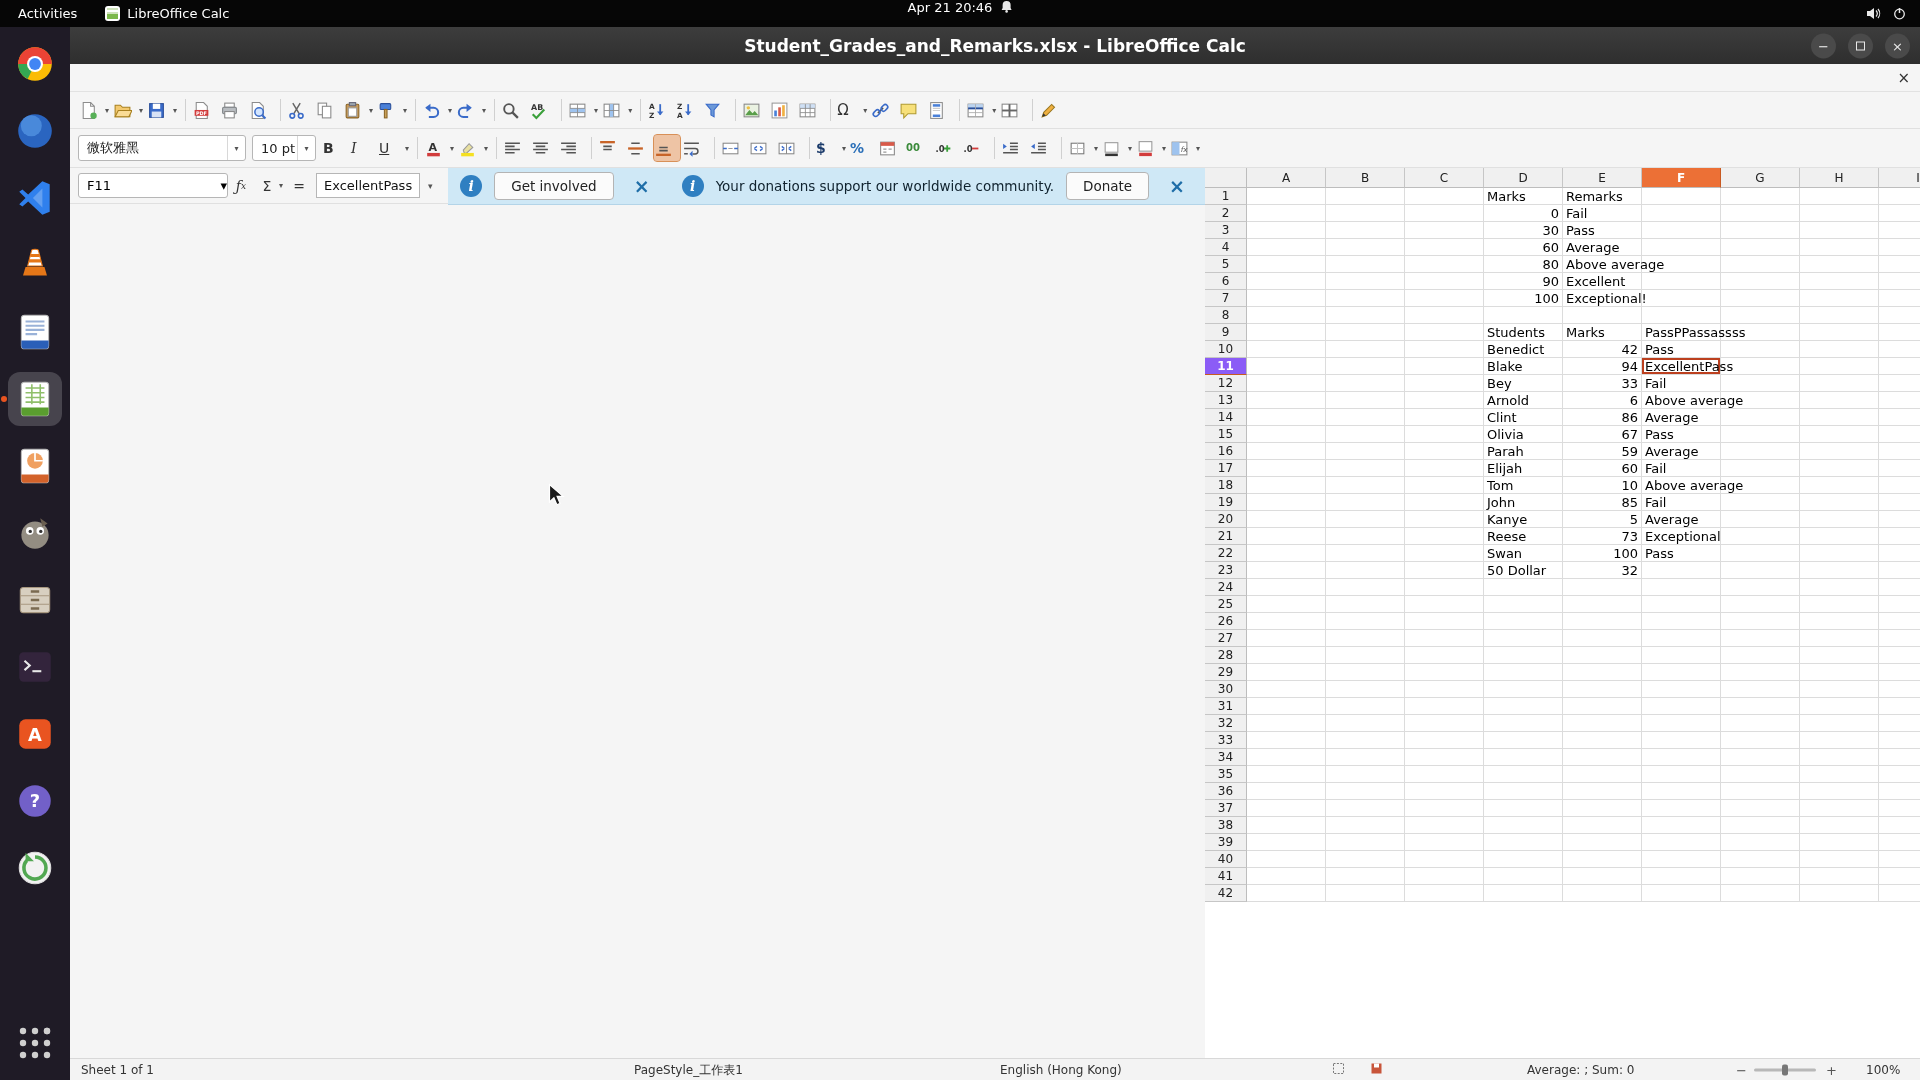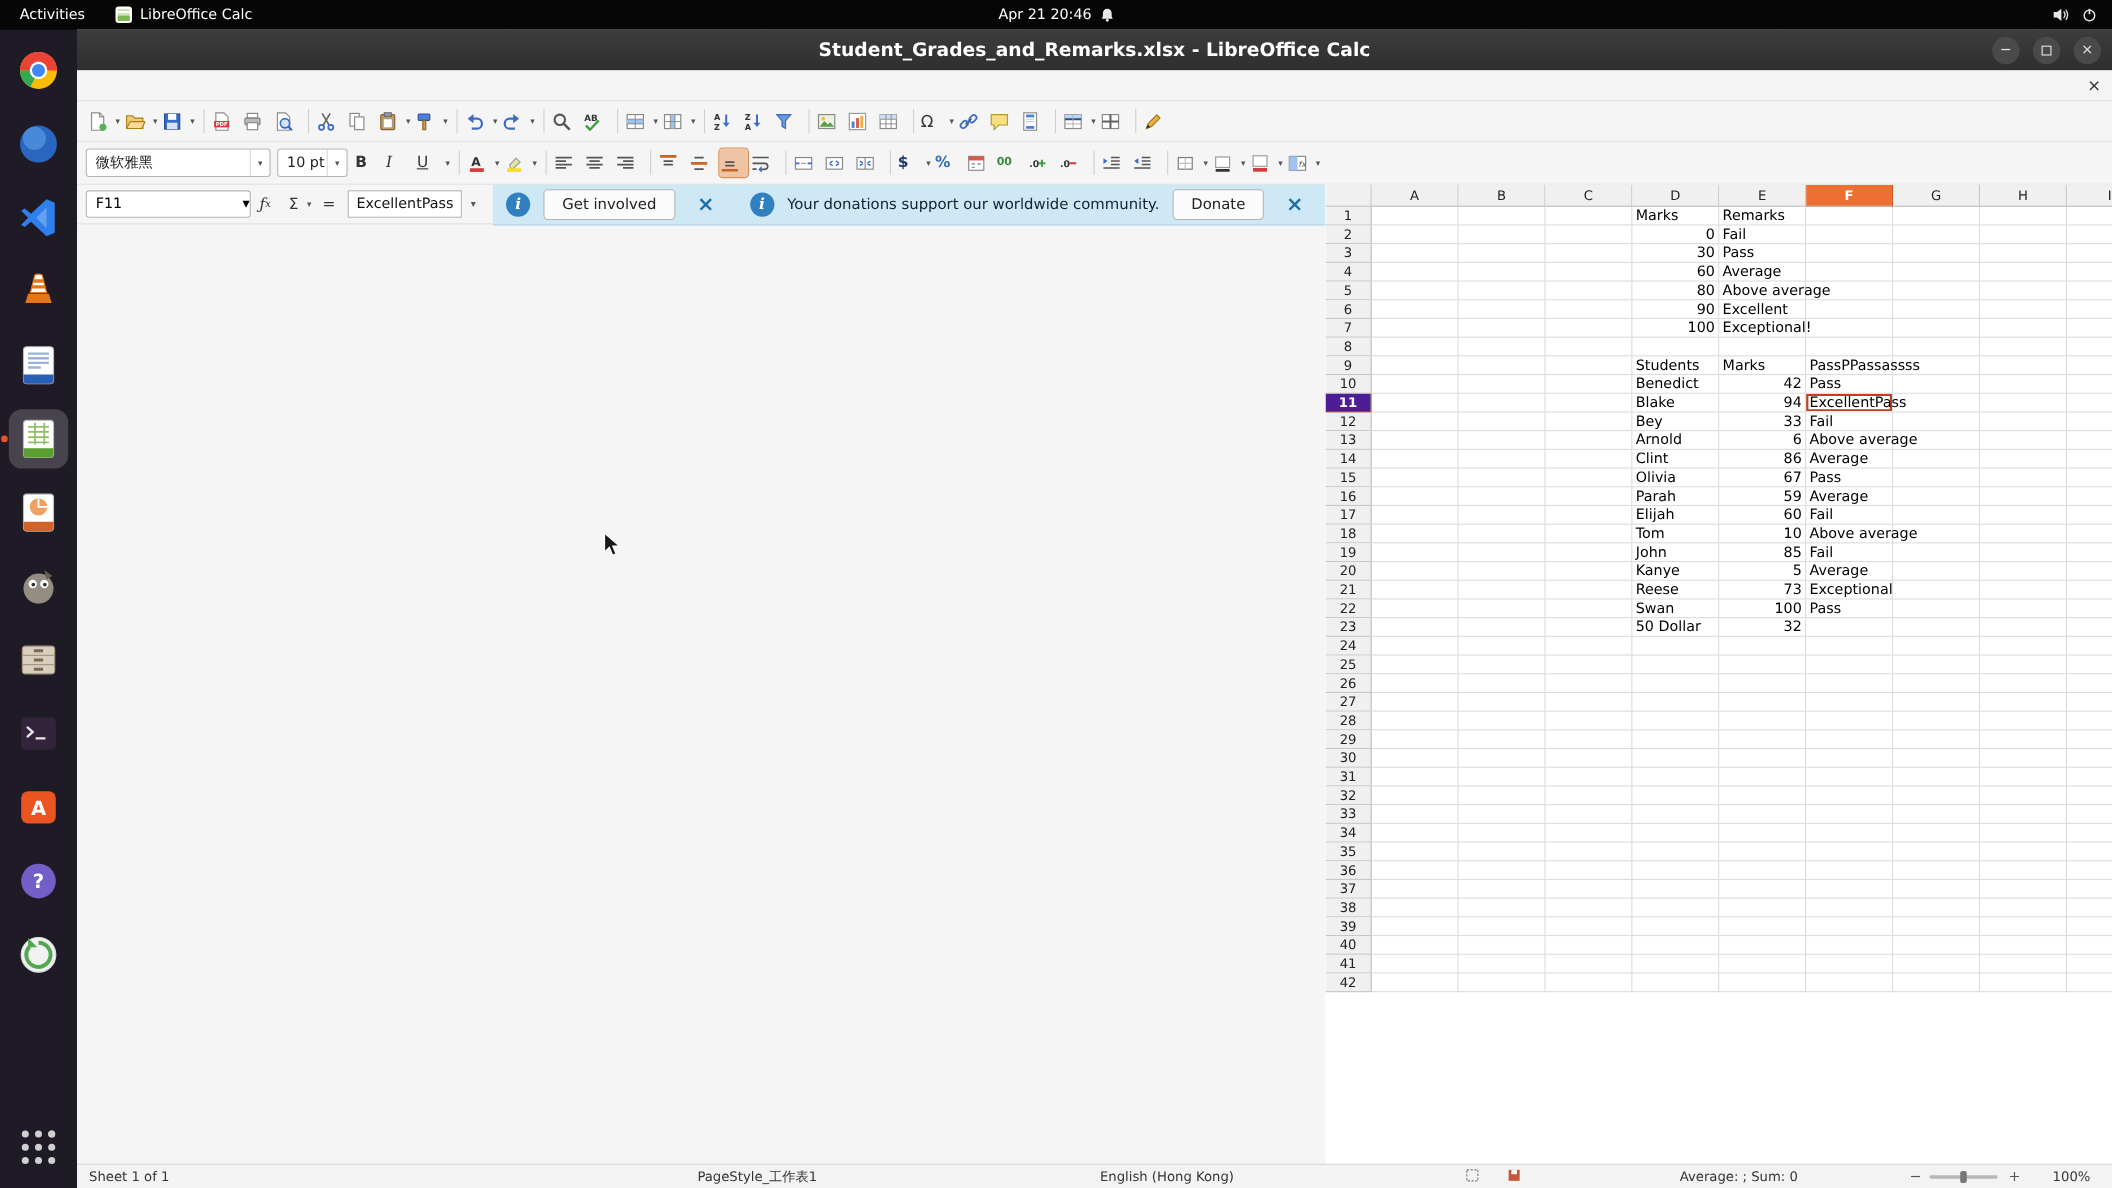--- a/index.html
+++ b/index.html
@@ -5,21 +5,21 @@
 *{margin:0;padding:0;box-sizing:border-box}
 html,body{width:1920px;height:1080px;overflow:hidden;background:#000;font-family:"DejaVu Sans","Liberation Sans",sans-serif}
 #screen{position:relative;width:1920px;height:1080px;background:#000}
 
 
 .topbar{position:absolute;left:0;top:0;width:1920px;height:27px;background:#060606;color:#fff;font-size:13px;display:flex;align-items:center}
 .tb-activities{padding:0 18px;height:100%;display:flex;align-items:center;cursor:default}
 .tb-app{display:flex;align-items:center;gap:7px;padding:0 10px;height:100%}
 .tb-appicon{width:15px;height:15px;border-radius:3px;background:#fff;position:relative;display:inline-block}
 .tb-appicon::after{content:'';position:absolute;left:2px;top:2px;right:2px;bottom:2px;background:linear-gradient(#7cb84c,#7cb84c) 0 100%/100% 5px no-repeat,repeating-linear-gradient(#cfe3bc 0 2px,#fff 2px 4px)}
-.tb-center{position:absolute;left:50%;transform:translateX(-50%);display:flex;align-items:center;gap:8px;height:100%}
+.tb-center{position:absolute;left:50%;transform:translateX(-50%);display:flex;align-items:flex-start;gap:8px;height:100%}
 .tb-right{position:absolute;right:0;top:0;height:100%;display:flex;align-items:center;gap:12px;padding-right:14px}
 .tb-ico svg{display:block}
 
 
 .dock{position:absolute;left:0;top:27px;width:70px;height:1053px;background:rgba(32,28,40,.96);display:flex;flex-direction:column;align-items:center;padding-top:10px}
 .dockitem{position:relative;width:54px;height:54px;margin-bottom:13px;display:flex;align-items:center;justify-content:center;border-radius:12px}
 .dockitem.active{background:rgba(255,255,255,.18)}
 .dockitem.active::before{content:'';position:absolute;left:-7px;top:50%;transform:translateY(-50%);width:6px;height:6px;border-radius:50%;background:#e95420}
 .dockitem svg{display:block}
 .dock-spacer{flex:1}
@@ -85,21 +85,21 @@
 
 
 .gridwrap{flex:1;display:flex;min-height:0;background:#fff}
 .gridarea{flex:1;overflow:hidden;background:#fff;position:relative}
 .ghead{display:flex;height:20px}
 .corner{width:42px;flex:0 0 auto;background:#f0f0f0;border-right:1px solid #bdbdbd;border-bottom:1px solid #bdbdbd}
 .colhdr{width:79px;flex:0 0 auto;background:#f0f0f0;border-right:1px solid #c6c6c6;border-bottom:1px solid #bdbdbd;display:flex;align-items:center;justify-content:center;font-size:12px;color:#222}
 .colhdr.selhdr{background:#ec7036;color:#fff;font-weight:bold;border-right-color:#c85a22}
 .grow{display:flex;height:17px}
 .rowhdr{width:42px;flex:0 0 auto;background:#f0f0f0;border-right:1px solid #bdbdbd;border-bottom:1px solid #c6c6c6;display:flex;align-items:center;justify-content:center;font-size:12px;color:#222}
-.rowhdr.selhdr{background:#4c1d95;color:#fff;font-weight:bold;border-bottom-color:#c85a22}
+.rowhdr.selhdr{background:#8b5cf6;color:#fff;font-weight:bold;border-bottom-color:#c85a22}
 .cell{width:79px;flex:0 0 auto;border-right:1px solid #dcdcdc;border-bottom:1px solid #dcdcdc;display:flex;align-items:center;font-size:13px;color:#000;white-space:nowrap}
 .cell span{position:relative;z-index:2;padding:0 3px;line-height:1}
 .cell.num{justify-content:flex-end}
 .cell.selcell{box-shadow:inset 0 0 0 2px #bc401f;z-index:3}
 
 
 .vscroll{width:18px;background:#f2f2f2;border-left:1px solid #dcdcdc;position:relative;flex:0 0 auto}
 .vthumb{position:absolute;left:3px;width:12px;border-radius:6px;background:#ababab}
 .hscrollrow{height:14px;background:#f2f2f2;border-top:1px solid #dcdcdc;position:relative;flex:0 0 auto}
 .hthumb{position:absolute;top:2px;height:10px;border-radius:5px;background:#8f8f8f}

